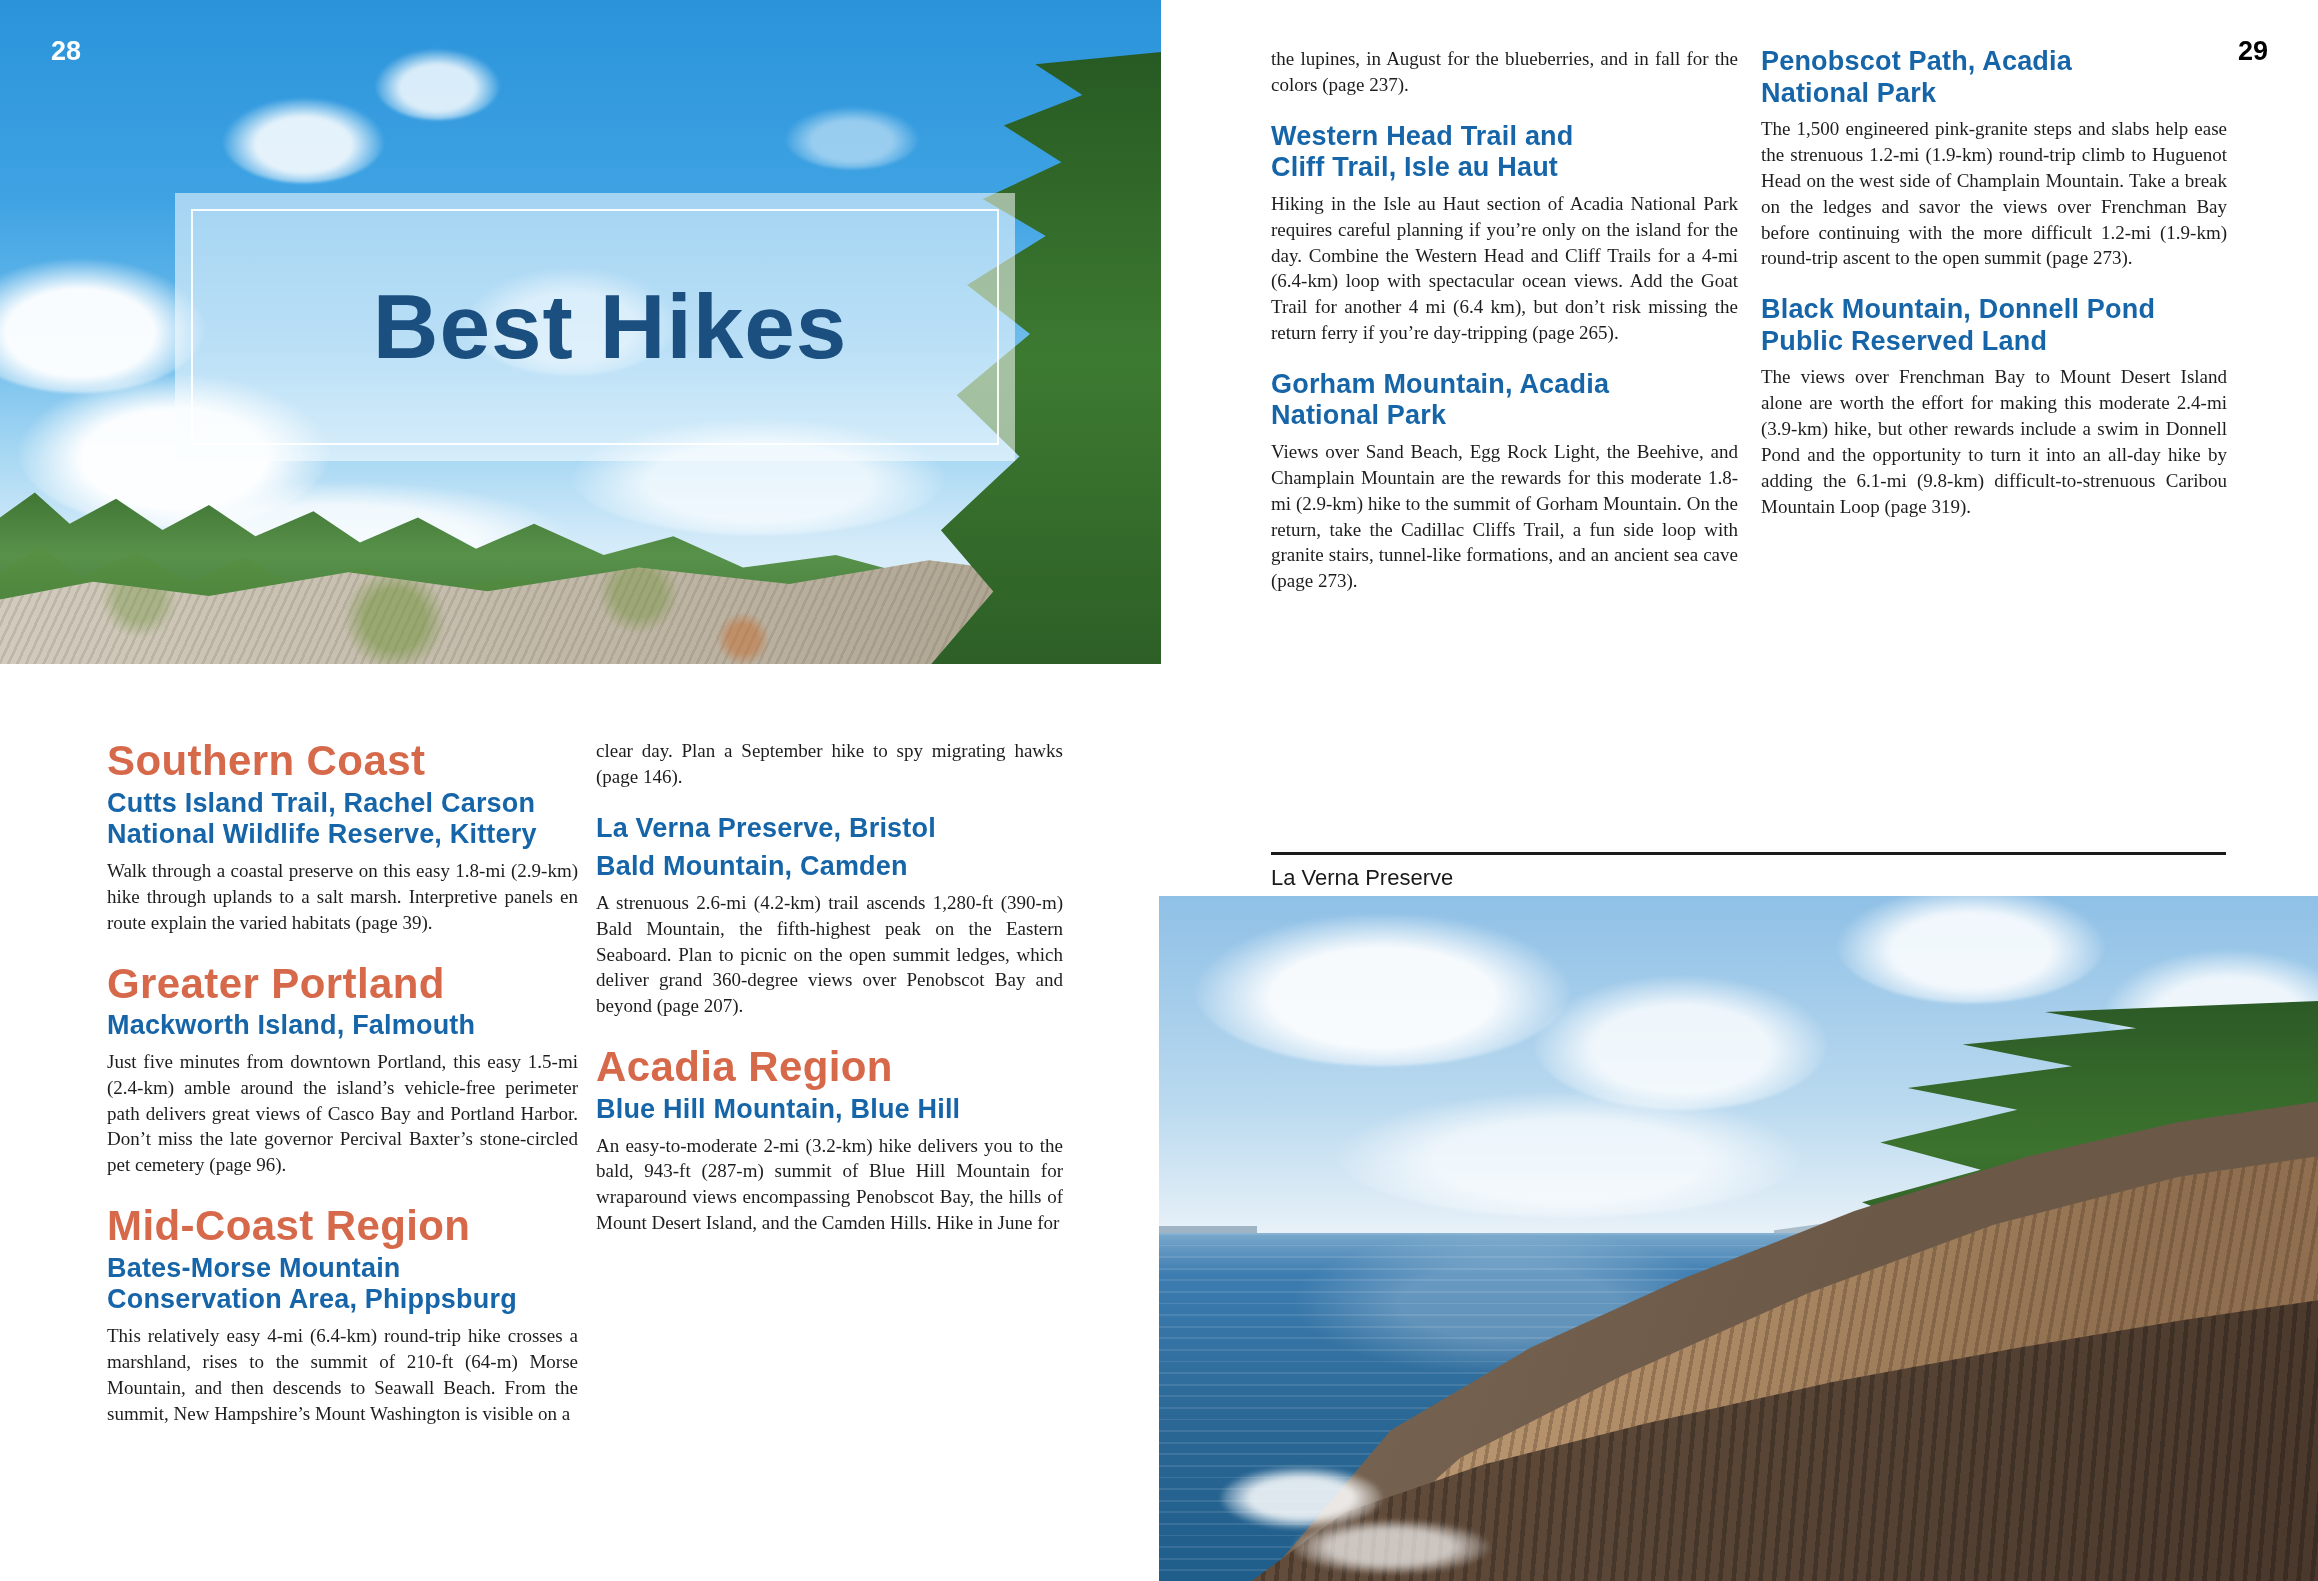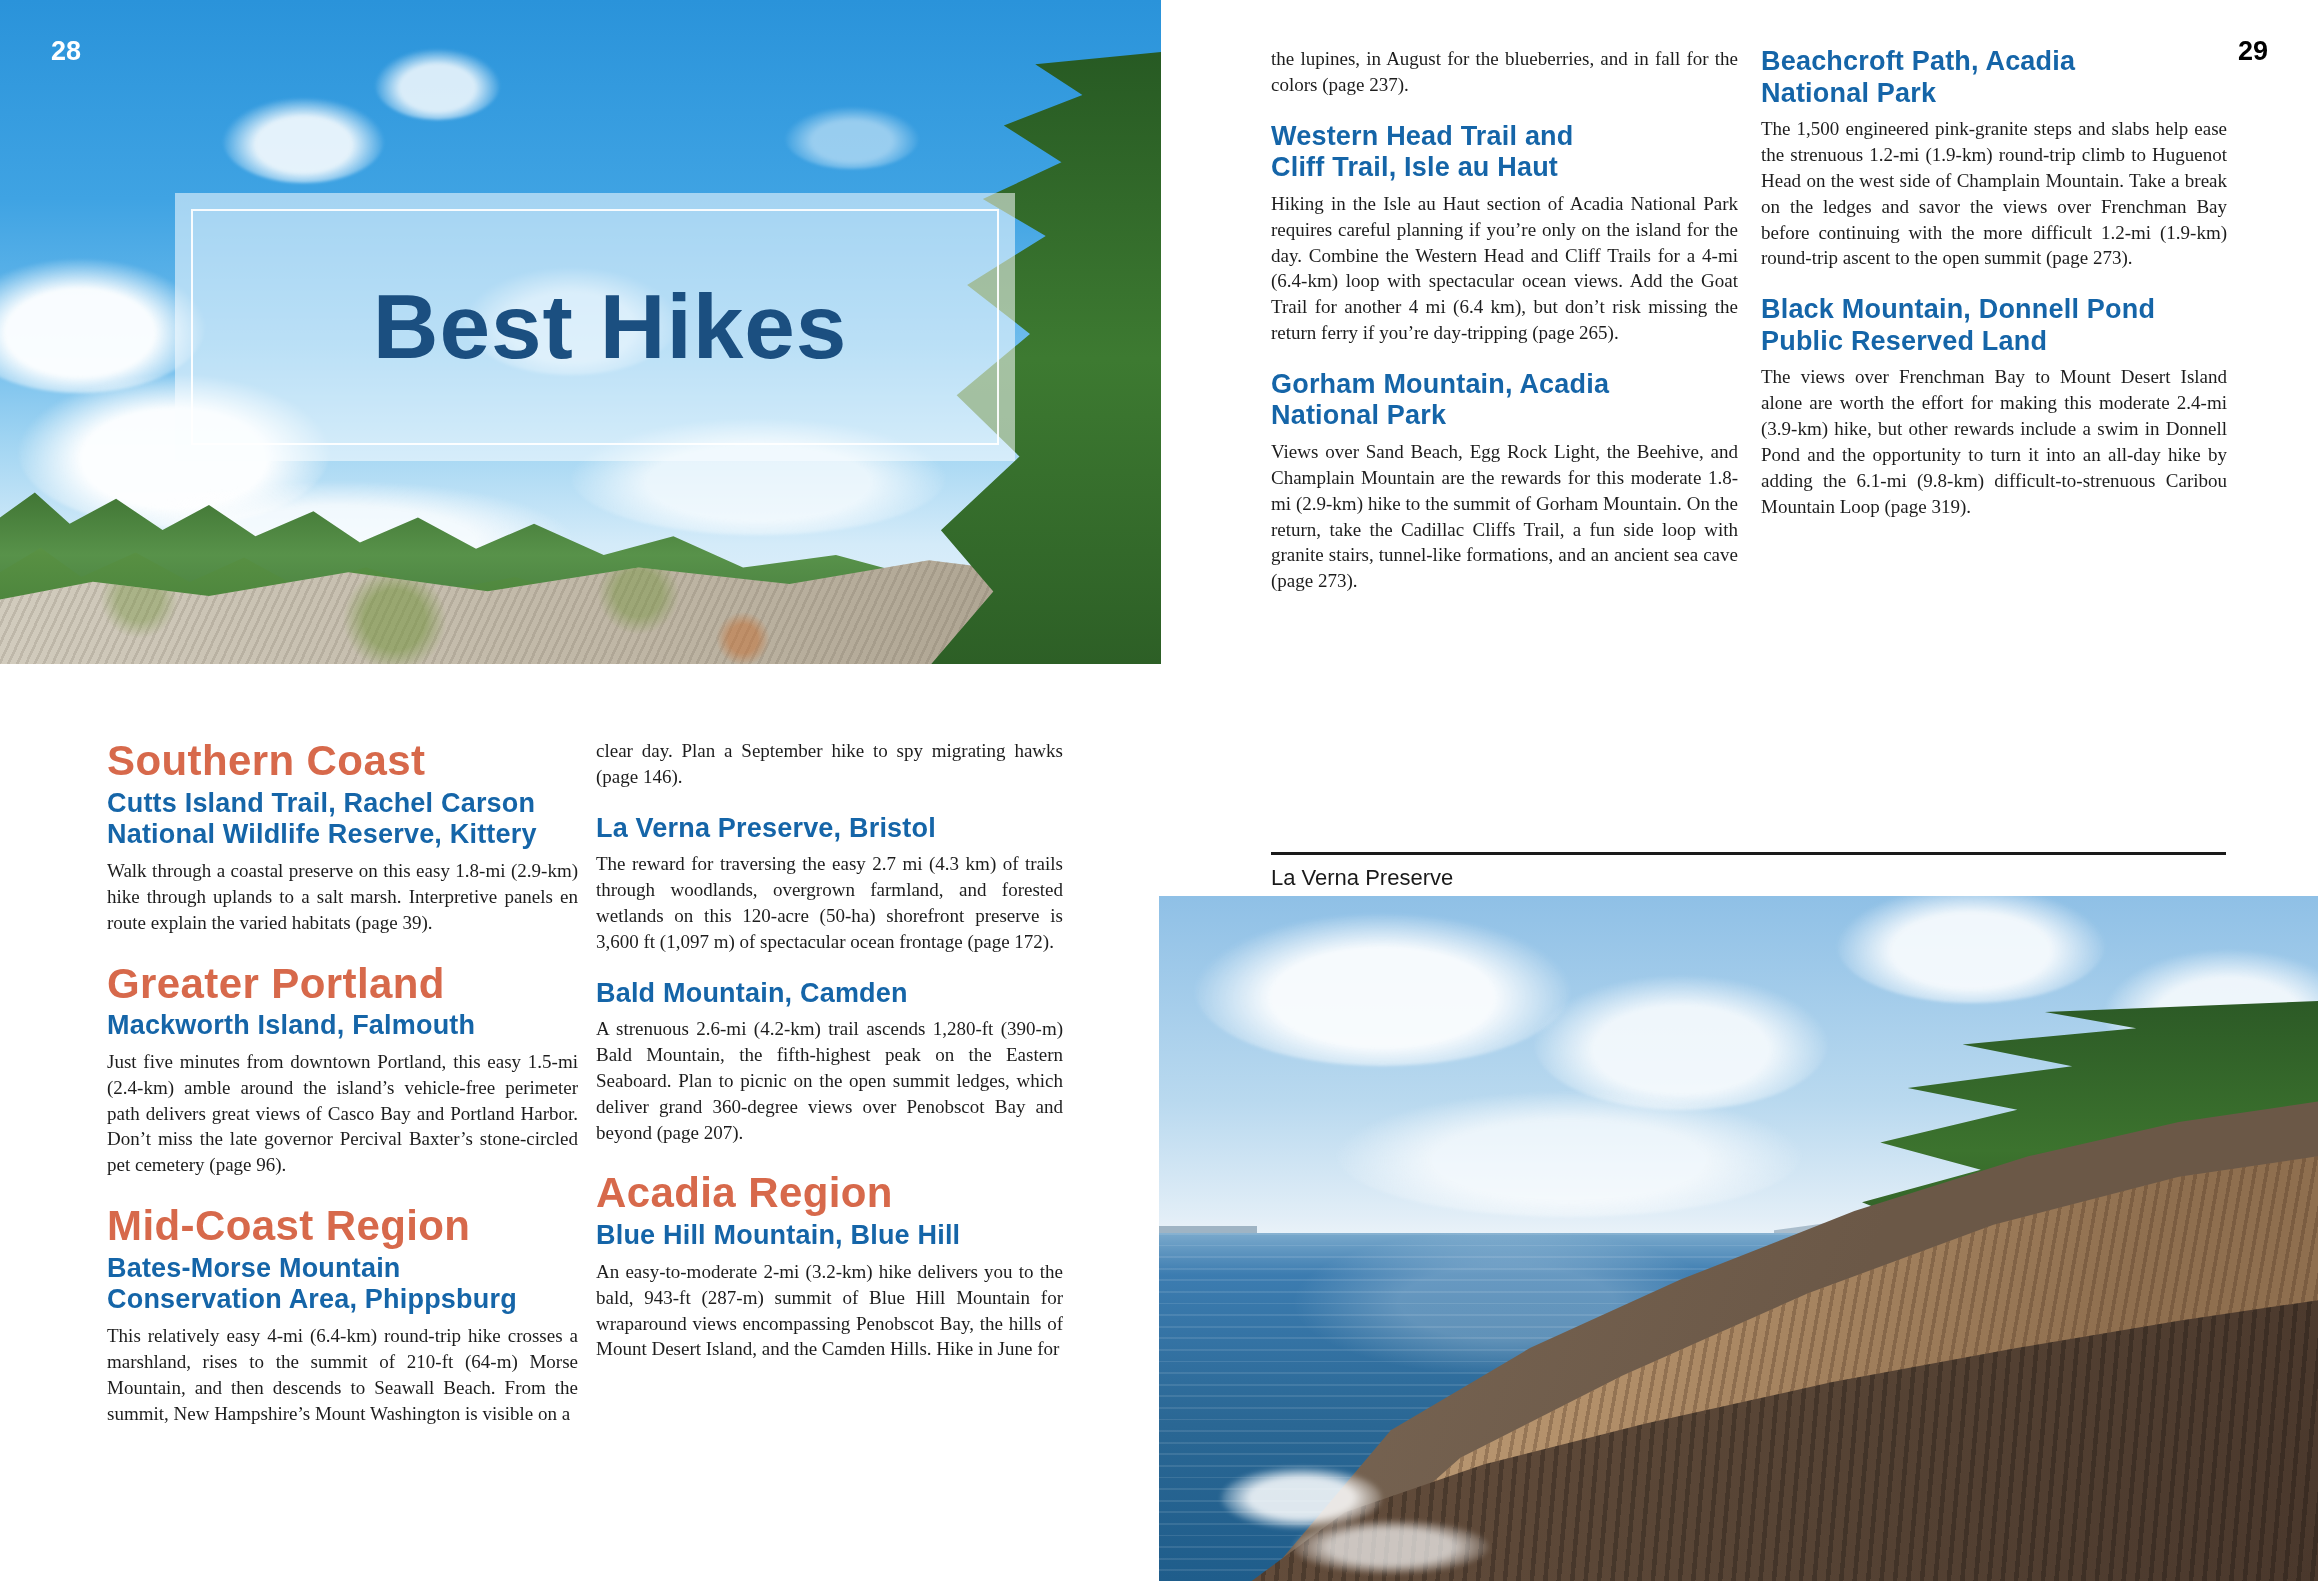--- a/index.html
+++ b/index.html
@@ -118,42 +118,41 @@
     <p class="body">Just five minutes from downtown Portland, this easy 1.5-mi (2.4-km) amble around the island’s vehicle-free perimeter path delivers great views of Casco Bay and Portland Harbor. Don’t miss the late governor Percival Baxter’s stone-circled pet cemetery (page 96).</p>
     <p class="h1">Mid-Coast Region</p>
     <p class="h2">Bates-Morse Mountain
 Conservation Area, Phippsburg</p>
     <p class="body">This relatively easy 4-mi (6.4-km) round-trip hike crosses a marshland, rises to the summit of 210-ft (64-m) Morse Mountain, and then descends to Seawall Beach. From the summit, New Hampshire’s Mount Washington is visible on a</p>
   </div>
 
   <div class="col" style="left:596px;top:738px;width:467px;height:843px;">
     <p class="body">clear day. Plan a September hike to spy migrating hawks (page 146).</p>
     <p class="h2">La Verna Preserve, Bristol</p>
-    <p class="body">The reward for traversing the easy 2.7 mi (4.3 km) of trails through woodlands, overgrown farmland, and forested wetlands on this 120-acre (50-ha) shorefront preserve is 3,600 ft (1,097 m) of spectacular ocean frontage (page 172).</p>
     <p class="h2">Bald Mountain, Camden</p>
     <p class="body">A strenuous 2.6-mi (4.2-km) trail ascends 1,280-ft (390-m) Bald Mountain, the fifth-highest peak on the Eastern Seaboard. Plan to picnic on the open summit ledges, which deliver grand 360-degree views over Penobscot Bay and beyond (page 207).</p>
     <p class="h1">Acadia Region</p>
     <p class="h2">Blue Hill Mountain, Blue Hill</p>
     <p class="body">An easy-to-moderate 2-mi (3.2-km) hike delivers you to the bald, 943-ft (287-m) summit of Blue Hill Mountain for wraparound views encompassing Penobscot Bay, the hills of Mount Desert Island, and the Camden Hills. Hike in June for</p>
   </div>
 
   <div class="pgnum pgnum-right">29</div>
 
   <div class="col" style="left:1271px;top:46px;width:467px;height:803px;">
     <p class="body">the lupines, in August for the blueberries, and in fall for the colors (page 237).</p>
     <p class="h2">Western Head Trail and
 Cliff Trail, Isle au Haut</p>
     <p class="body">Hiking in the Isle au Haut section of Acadia National Park requires careful planning if you’re only on the island for the day. Combine the Western Head and Cliff Trails for a 4-mi (6.4-km) loop with spectacular ocean views. Add the Goat Trail for another 4 mi (6.4 km), but don’t risk missing the return ferry if you’re day-tripping (page 265).</p>
     <p class="h2">Gorham Mountain, Acadia
 National Park</p>
     <p class="body">Views over Sand Beach, Egg Rock Light, the Beehive, and Champlain Mountain are the rewards for this moderate 1.8-mi (2.9-km) hike to the summit of Gorham Mountain. On the return, take the Cadillac Cliffs Trail, a fun side loop with granite stairs, tunnel-like formations, and an ancient sea cave (page 273).</p>
   </div>
 
   <div class="col" style="left:1761px;top:46px;width:466px;height:803px;">
-    <p class="h2">Beachcroft Path, Acadia
+    <p class="h2">Penobscot Path, Acadia
 National Park</p>
     <p class="body">The 1,500 engineered pink-granite steps and slabs help ease the strenuous 1.2-mi (1.9-km) round-trip climb to Huguenot Head on the west side of Champlain Mountain. Take a break on the ledges and savor the views over Frenchman Bay before continuing with the more difficult 1.2-mi (1.9-km) round-trip ascent to the open summit (page 273).</p>
     <p class="h2">Black Mountain, Donnell Pond
 Public Reserved Land</p>
     <p class="body">The views over Frenchman Bay to Mount Desert Island alone are worth the effort for making this moderate 2.4-mi (3.9-km) hike, but other rewards include a swim in Donnell Pond and the opportunity to turn it into an all-day hike by adding the 6.1-mi (9.8-km) difficult-to-strenuous Caribou Mountain Loop (page 319).</p>
   </div>
 
   <div class="rule"></div>
   <div class="caption">La Verna Preserve</div>
 

